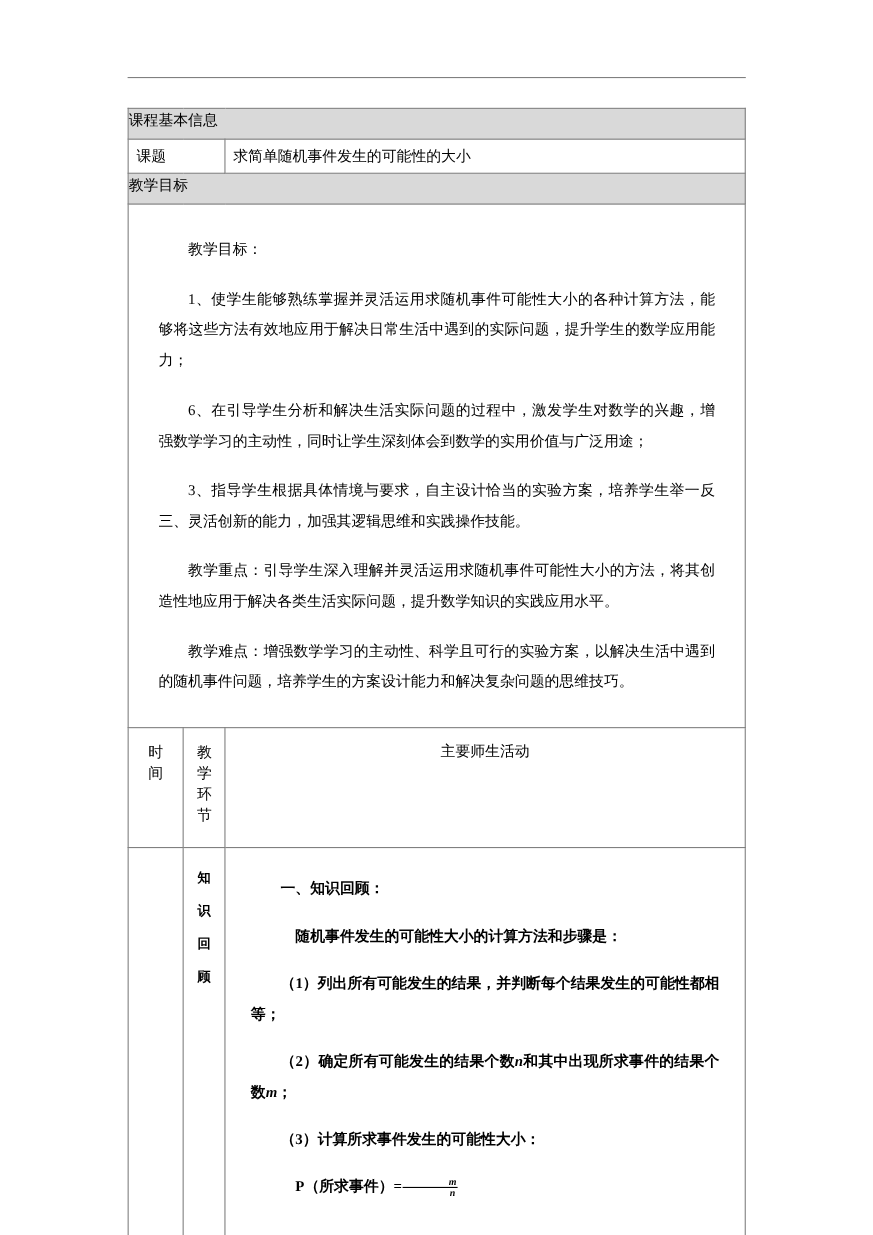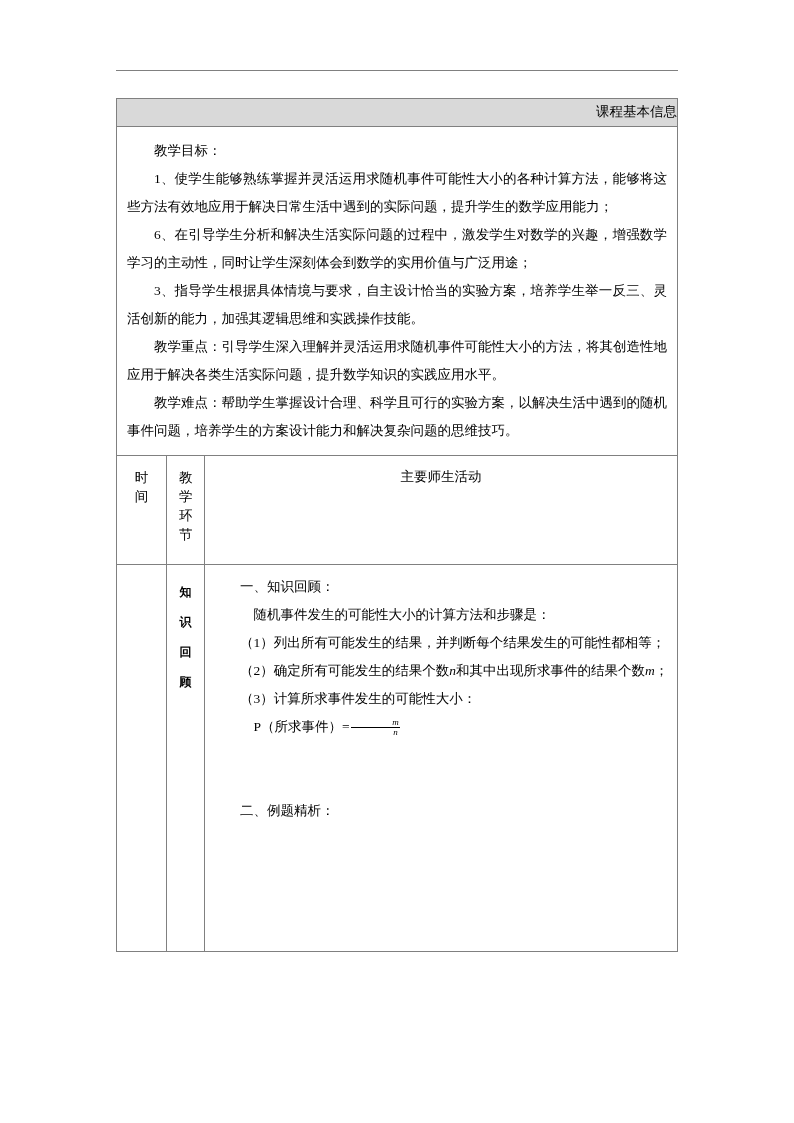--- a/index.html
+++ b/index.html
@@ -36,42 +36,42 @@
     border-collapse: collapse;
     table-layout: fixed;
   }
   table.doc td {
     border: 1px solid #808080;
     vertical-align: top;
     padding: 12px;
   }
   .band {
     background: #d9d9d9;
-    text-align: right;
+    text-align: left;
     font-size: 13.5px;
     line-height: 16px;
     padding: 5px 0 6px 0 !important;
-    font-family: Liberation Serif, serif;
+    font-family: Liberation Mono, monospace;
   }
   .cell-label {
     font-size: 13.5px;
     padding: 6px 0 6px 7px !important;
     white-space: nowrap;
   }
   .cell-value {
     font-size: 13.5px;
     padding: 6px 0 6px 7px !important;
   }
   .goals {
     padding: 10px 10px 10px 10px !important;
     font-size: 13.5px;
     line-height: 28px;
   }
   .goals p {
-    margin: 0;
+    margin: 17px;
     text-align: justify;
   }
   .indent2 {
     text-indent: 2em;
   }
   .col-time {
     width: 50px;
   }
   .col-step {
     width: 38px;
@@ -96,22 +96,23 @@
     font-size: 13.5px;
     margin-left: 48px;
   }
   .body-cell {
     font-size: 13.5px;
     line-height: 28px;
     padding: 8px 8px 8px 8px !important;
     height: 370px;
   }
   .body-cell p {
-    margin: 0;
+    margin: 15px;
     text-align: justify;
+    font-weight: bold;
   }
   .ital {
     font-family: "Liberation Serif", "DejaVu Serif", serif;
     font-style: italic;
   }
   .frac {
     display: inline-block;
     vertical-align: -0.45em;
     text-align: center;
     font-size: 9px;
@@ -143,27 +144,34 @@
     <colgroup>
       <col class="col-time">
       <col class="col-step">
       <col>
     </colgroup>
     <tbody>
       <tr>
         <td class="band" colspan="3">课程基本信息</td>
       </tr>
       <tr>
+        <td class="cell-label" colspan="2">课题</td>
+        <td class="cell-value">求简单随机事件发生的可能性的大小</td>
+      </tr>
+      <tr>
+        <td class="band" colspan="3">教学目标</td>
+      </tr>
+      <tr>
         <td class="goals" colspan="3">
           <p class="indent2">教学目标：</p>
           <p class="indent2">1、使学生能够熟练掌握并灵活运用求随机事件可能性大小的各种计算方法，能够将这些方法有效地应用于解决日常生活中遇到的实际问题，提升学生的数学应用能力；</p>
           <p class="indent2">6、在引导学生分析和解决生活实际问题的过程中，激发学生对数学的兴趣，增强数学学习的主动性，同时让学生深刻体会到数学的实用价值与广泛用途；</p>
           <p class="indent2">3、指导学生根据具体情境与要求，自主设计恰当的实验方案，培养学生举一反三、灵活创新的能力，加强其逻辑思维和实践操作技能。</p>
           <p class="indent2">教学重点：引导学生深入理解并灵活运用求随机事件可能性大小的方法，将其创造性地应用于解决各类生活实际问题，提升数学知识的实践应用水平。</p>
-          <p class="indent2">教学难点：帮助学生掌握设计合理、科学且可行的实验方案，以解决生活中遇到的随机事件问题，培养学生的方案设计能力和解决复杂问题的思维技巧。</p>
+          <p class="indent2">教学难点：增强数学学习的主动性、科学且可行的实验方案，以解决生活中遇到的随机事件问题，培养学生的方案设计能力和解决复杂问题的思维技巧。</p>
         </td>
       </tr>
       <tr>
         <td class="vcell" style="height:84px">时间</td>
         <td class="vcell">教学环节</td>
         <td class="activity-head">主要师生活动</td>
       </tr>
       <tr>
         <td class="vcell"></td>
         <td class="vcell-mid">知识回顾</td>

